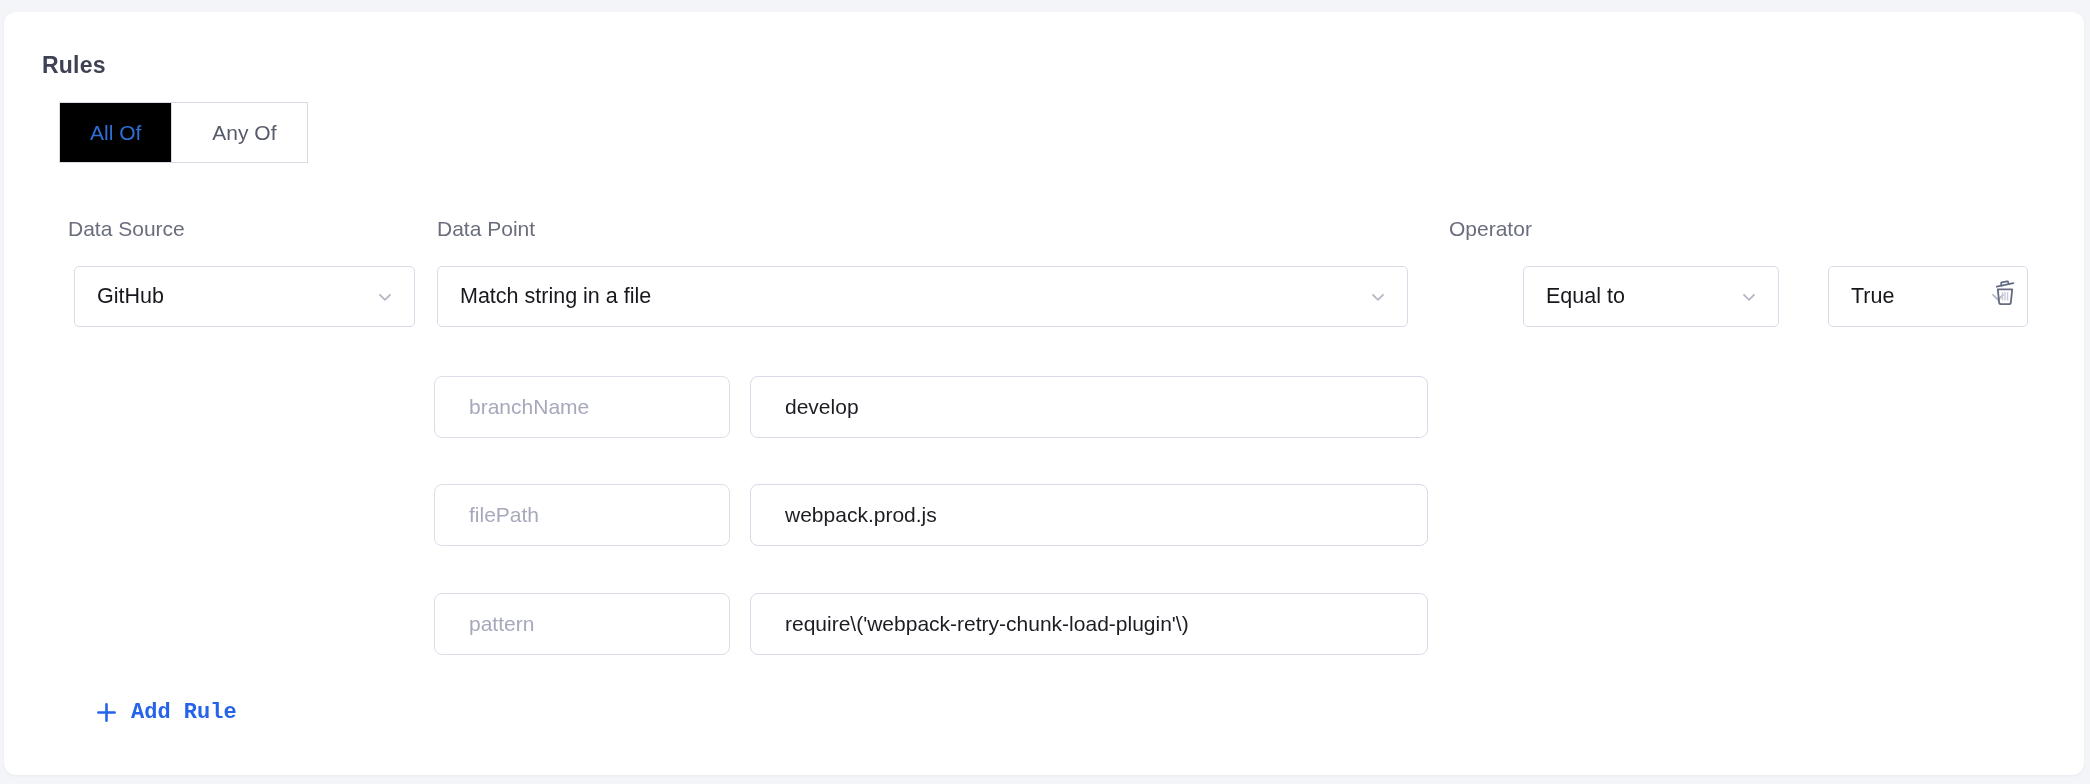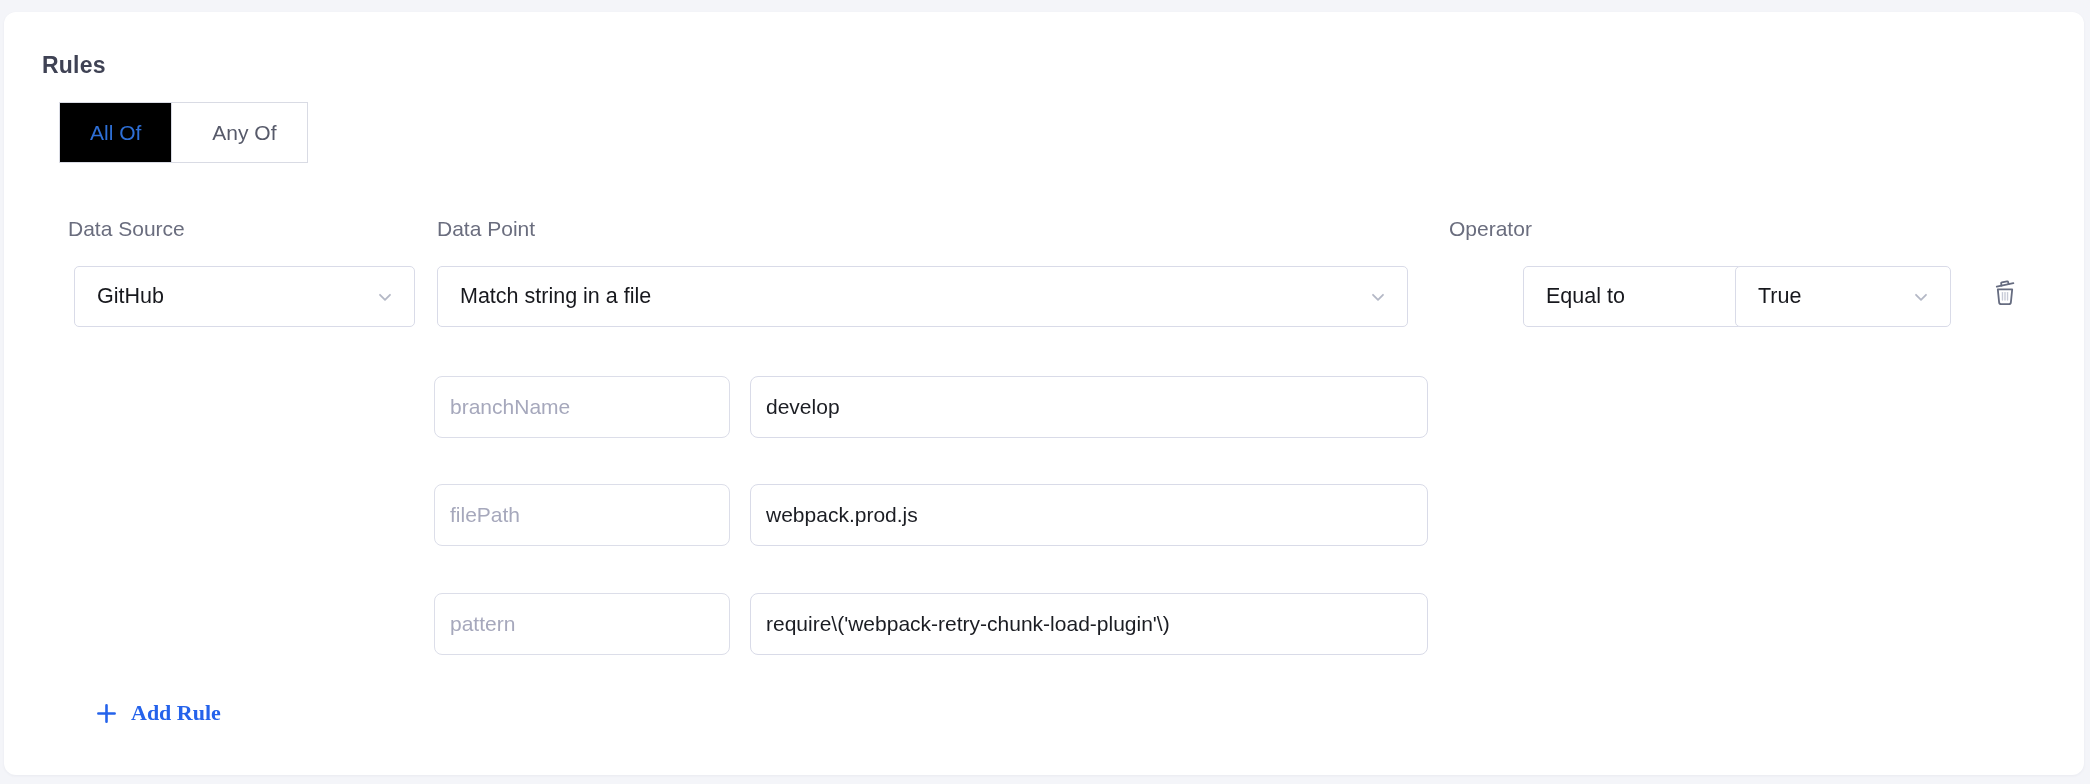--- a/index.html
+++ b/index.html
@@ -91,21 +91,21 @@
   }
   
   .param-name, .param-value {
     position: absolute;
     height: 62px;
     border-radius: 8px;
     border: 1px solid #dcdee9;
     background: #ffffff;
     font-family: inherit;
     font-size: 21px;
-    padding: 0 15px;
+    padding: 0 34px;
     outline: none;
   }
   .param-name {
     left: 430px; width: 296px;
     color: #a6a8bc;
   }
   .param-value {
     left: 746px; width: 678px;
     border-color: #d9dbe8;
     color: #1b1d23;
@@ -115,21 +115,21 @@
   .row-3 { top: 581px; }
   
   .add-rule {
     position: absolute;
     left: 91px; top: 688px;
     display: inline-flex;
     align-items: center;
     gap: 13px;
     background: none; border: none;
     cursor: pointer;
-    font-family: Liberation Serif, serif;
+    font-family: Liberation Mono, monospace;
   }
   .add-rule-label {
     font-size: 22px;
     font-weight: 700;
     color: #2563eb;
   }
 </style>
 </head>
 <body>
 
@@ -166,21 +166,21 @@
 
   <div class="select" style="left:1519px;width:256px">
     <span class="select-value">Equal to</span>
     <span class="chevron">
       <svg width="18" height="18" viewBox="0 0 18 18">
           <path d="M4 6.8 L9 11.8 L14 6.8" fill="none" stroke="#b4b8c6" stroke-width="1.8" stroke-linecap="round" stroke-linejoin="round"></path>
         </svg>
     </span>
   </div>
 
-  <div class="select" style="left:1731px;width:216px">
+  <div class="select" style="left:1824px;width:200px">
     <span class="select-value">True</span>
     <span class="chevron">
       <svg width="18" height="18" viewBox="0 0 18 18">
           <path d="M4 6.8 L9 11.8 L14 6.8" fill="none" stroke="#b4b8c6" stroke-width="1.8" stroke-linecap="round" stroke-linejoin="round"></path>
         </svg>
     </span>
   </div>
 
   <button class="trash-btn">
     <span>

